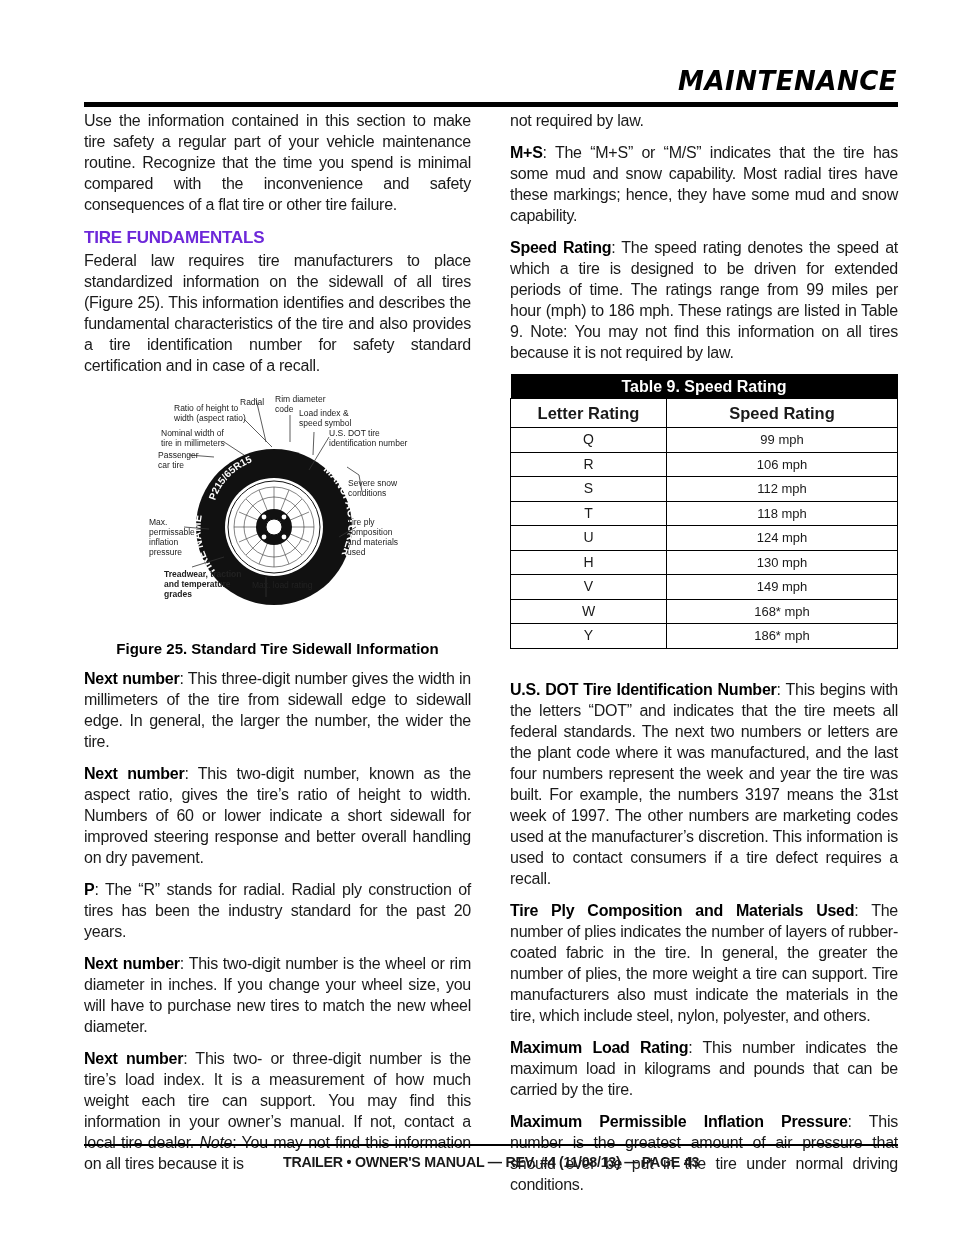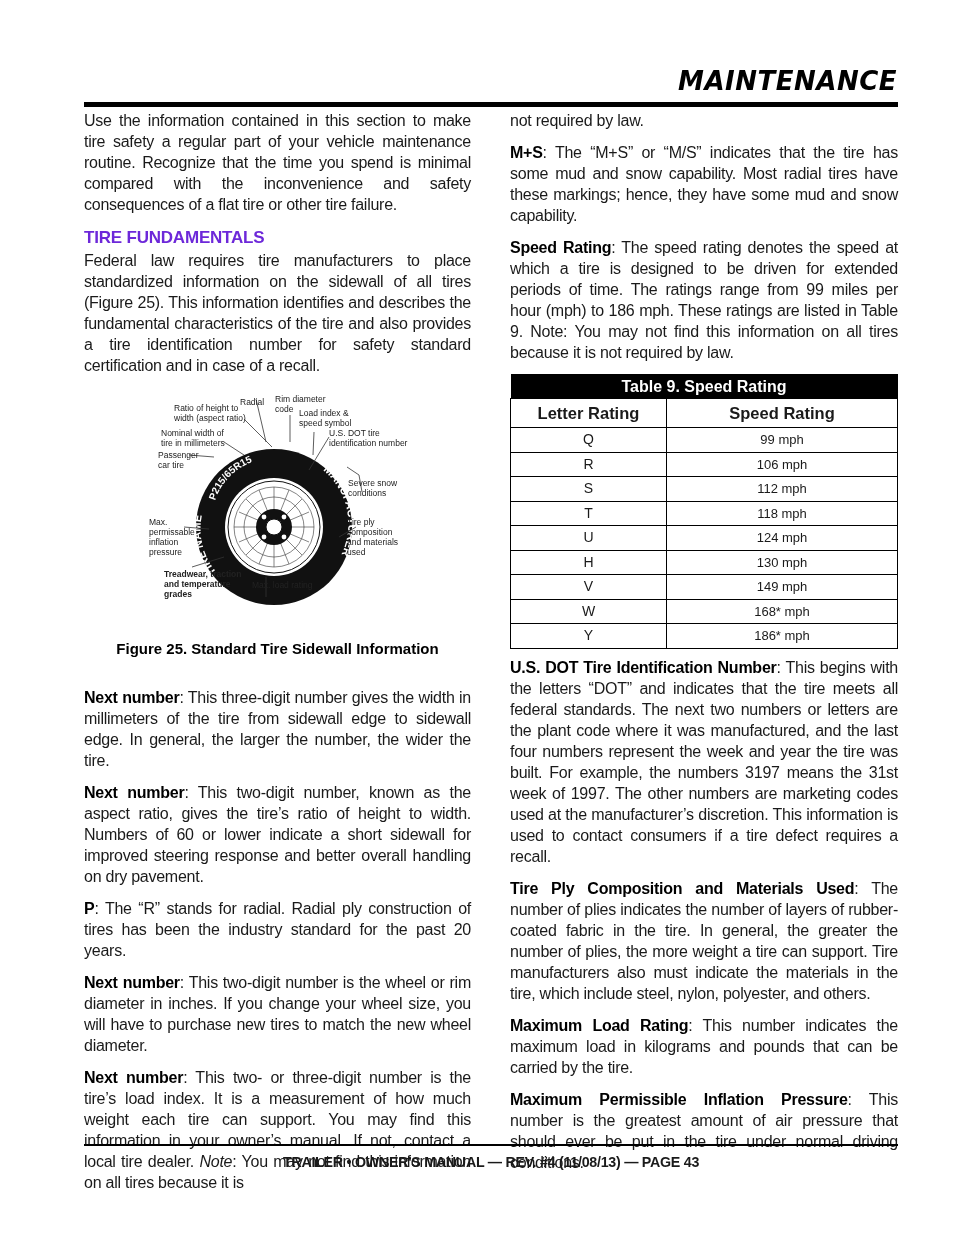--- a/index.html
+++ b/index.html
@@ -13,22 +13,22 @@
          font-size:15.5px; font-weight:bold; letter-spacing:-0.3px; transform:scaleX(0.92); }
   .col { position:absolute; font-size:16px; line-height:21px; }
   .col-left { left:84px; top:110px; width:387px; }
   .col-right { left:510px; top:110px; width:388px; }
   .col p { margin:0 0 11px 0; text-align:justify; letter-spacing:-0.25px; }
   .col b { color:#000; }
   h2.section { margin:12px 0 2px 0; font-size:17px; font-weight:bold; color:#6d28d9; letter-spacing:-0.2px; }
   .figure { position:relative; width:387px; height:245px; margin:8px 0 6px 0; }
   .figure svg { position:absolute; left:0; top:0; }
   .fig-label { position:absolute; font-size:8.5px; line-height:10px; color:#222; white-space:pre; }
-  .caption { text-align:center; font-weight:bold; font-size:15px; margin:6px 0 28px 0; color:#000; }
-  table.speed { border-collapse:collapse; width:388px; margin:8px 0 8px 0; font-size:13px; }
+  .caption { text-align:center; font-weight:bold; font-size:15px; margin:6px 0 9px 0; color:#000; }
+  table.speed { border-collapse:collapse; width:388px; margin:8px 0 30px 0; font-size:13px; }
   table.speed th.title { background:#000; color:#fff; font-size:16px; font-weight:bold; height:24px; padding:0; }
   table.speed th.colhead { font-size:16.5px; font-weight:bold; height:26px; border:1px solid #000; }
   table.speed td { border:1px solid #000; text-align:center; height:23.5px; padding:0; }
   table.speed td.letter { width:155px; font-size:14px; }
 </style>
 </head>
 <body>
 
 <div class="page-title">MAINTENANCE</div>
 <div class="rule-top"></div>

